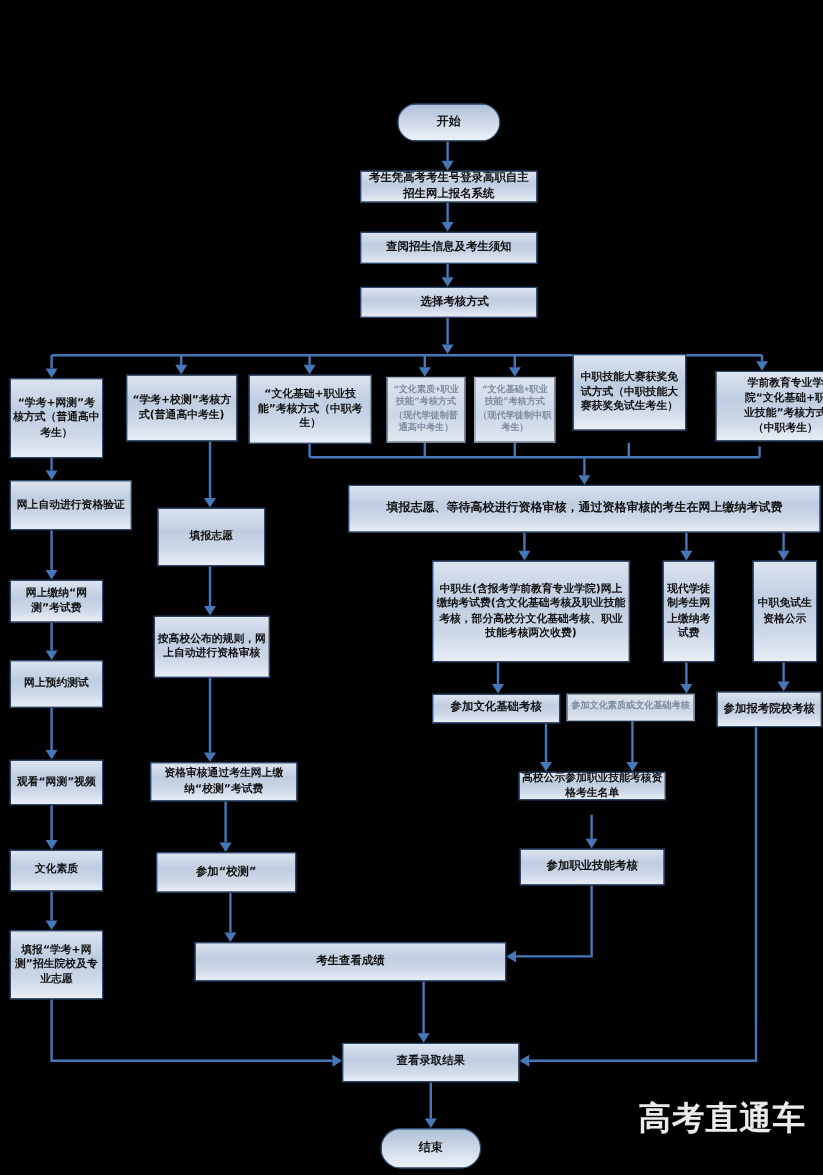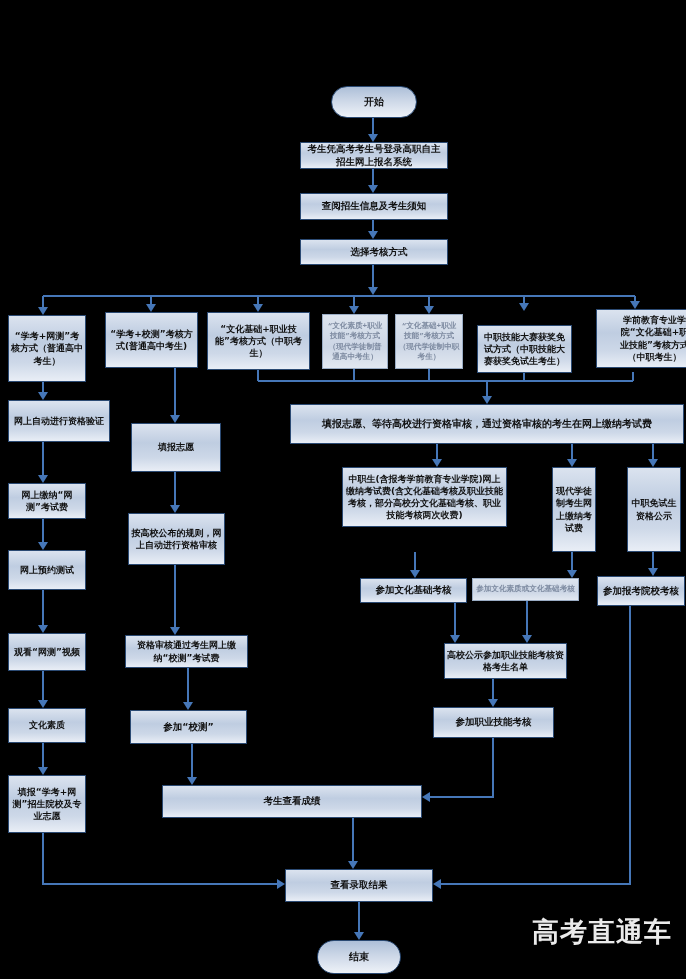--- a/index.html
+++ b/index.html
@@ -207,46 +207,46 @@
   <div class="node stadium" style="left:331px;top:86px;width:86px;height:32px;">开始</div>
   <div class="node fs95" style="left:300px;top:142px;width:148px;height:27px;">考生凭高考考生号登录高职自主招生网上报名系统</div>
   <div class="node fs95" style="left:300px;top:193px;width:148px;height:27px;">查阅招生信息及考生须知</div>
   <div class="node fs95" style="left:300px;top:239px;width:148px;height:26px;padding-left:12px;">选择考核方式</div>
 
   <div class="node" style="left:8px;top:315px;width:78px;height:67px;">“学考+网测”考核方式（普通高中考生）</div>
   <div class="node" style="left:105px;top:312px;width:93px;height:56px;">“学考+校测”考核方式(普通高中考生)</div>
   <div class="node" style="left:207px;top:312px;width:103px;height:58px;">“文化基础+职业技能”考核方式（中职考生）</div>
   <div class="node dim fs8" style="left:322px;top:314px;width:66px;height:55px;">“文化素质+职业技能”考核方式（现代学徒制普通高中考生）</div>
   <div class="node dim fs8" style="left:395px;top:314px;width:68px;height:55px;">“文化基础+职业技能”考核方式（现代学徒制中职考生）</div>
-  <div class="node" style="left:477px;top:325px;width:95px;height:48px;">中职技能大赛获奖免试方式（中职技能大赛获奖免试生考生）</div>
+  <div class="node" style="left:477px;top:295px;width:95px;height:64px;">中职技能大赛获奖免试方式（中职技能大赛获奖免试生考生）</div>
   <div class="node" style="left:596px;top:309px;width:96px;height:59px;padding-left:23px;">学前教育专业学院“文化基础+职业技能”考核方式（中职考生）</div>
 
   <div class="node" style="left:8px;top:400px;width:102px;height:42px;">网上自动进行资格验证</div>
   <div class="node" style="left:8px;top:483px;width:78px;height:36px;">网上缴纳“网测”考试费</div>
   <div class="node" style="left:8px;top:550px;width:78px;height:40px;">网上预约测试</div>
   <div class="node" style="left:8px;top:633px;width:78px;height:38px;">观看“网测”视频</div>
   <div class="node" style="left:8px;top:708px;width:78px;height:35px;">文化素质</div>
   <div class="node" style="left:8px;top:775px;width:78px;height:58px;">填报“学考+网测”招生院校及专业志愿</div>
 
   <div class="node" style="left:131px;top:423px;width:90px;height:49px;">填报志愿</div>
   <div class="node" style="left:128px;top:513px;width:97px;height:52px;">按高校公布的规则，网上自动进行资格审核</div>
   <div class="node" style="left:125px;top:635px;width:123px;height:33px;">资格审核通过考生网上缴纳“校测”考试费</div>
   <div class="node fs95" style="left:130px;top:710px;width:117px;height:34px;">参加“校测”</div>
 
   <div class="node fs10" style="left:290px;top:404px;width:394px;height:40px;">填报志愿、等待高校进行资格审核，通过资格审核的考生在网上缴纳考试费</div>
 
-  <div class="node" style="left:342px;top:467px;width:165px;height:60px;">中职生(含报考学前教育专业学院)网上缴纳考试费(含文化基础考核及职业技能考核，部分高校分文化基础考核、职业技能考核两次收费)</div>
+  <div class="node" style="left:360px;top:467px;width:165px;height:85px;">中职生(含报考学前教育专业学院)网上缴纳考试费(含文化基础考核及职业技能考核，部分高校分文化基础考核、职业技能考核两次收费)</div>
   <div class="node" style="left:552px;top:467px;width:44px;height:85px;">现代学徒制考生网上缴纳考试费</div>
   <div class="node" style="left:627px;top:467px;width:54px;height:85px;">中职免试生资格公示</div>
 
   <div class="node fs95" style="left:360px;top:578px;width:107px;height:25px;">参加文化基础考核</div>
   <div class="node dim fs8" style="left:472px;top:578px;width:107px;height:23px;">参加文化素质或文化基础考核</div>
   <div class="node fs95" style="left:597px;top:576px;width:88px;height:30px;">参加报考院校考核</div>
 
-  <div class="node" style="left:444px;top:643px;width:123px;height:36px;">高校公示参加职业技能考核资格考生名单</div>
+  <div class="node" style="left:432px;top:643px;width:123px;height:24px;">高校公示参加职业技能考核资格考生名单</div>
   <div class="node fs95" style="left:433px;top:707px;width:121px;height:31px;">参加职业技能考核</div>
 
   <div class="node fs95" style="left:162px;top:785px;width:260px;height:33px;">考生查看成绩</div>
   <div class="node fs95" style="left:285px;top:869px;width:148px;height:33px;">查看录取结果</div>
   <div class="node stadium" style="left:317px;top:940px;width:84px;height:34px;">结束</div>
 
   <div class="watermark">高考直通车</div>
 </div>
 
 </body></html>

